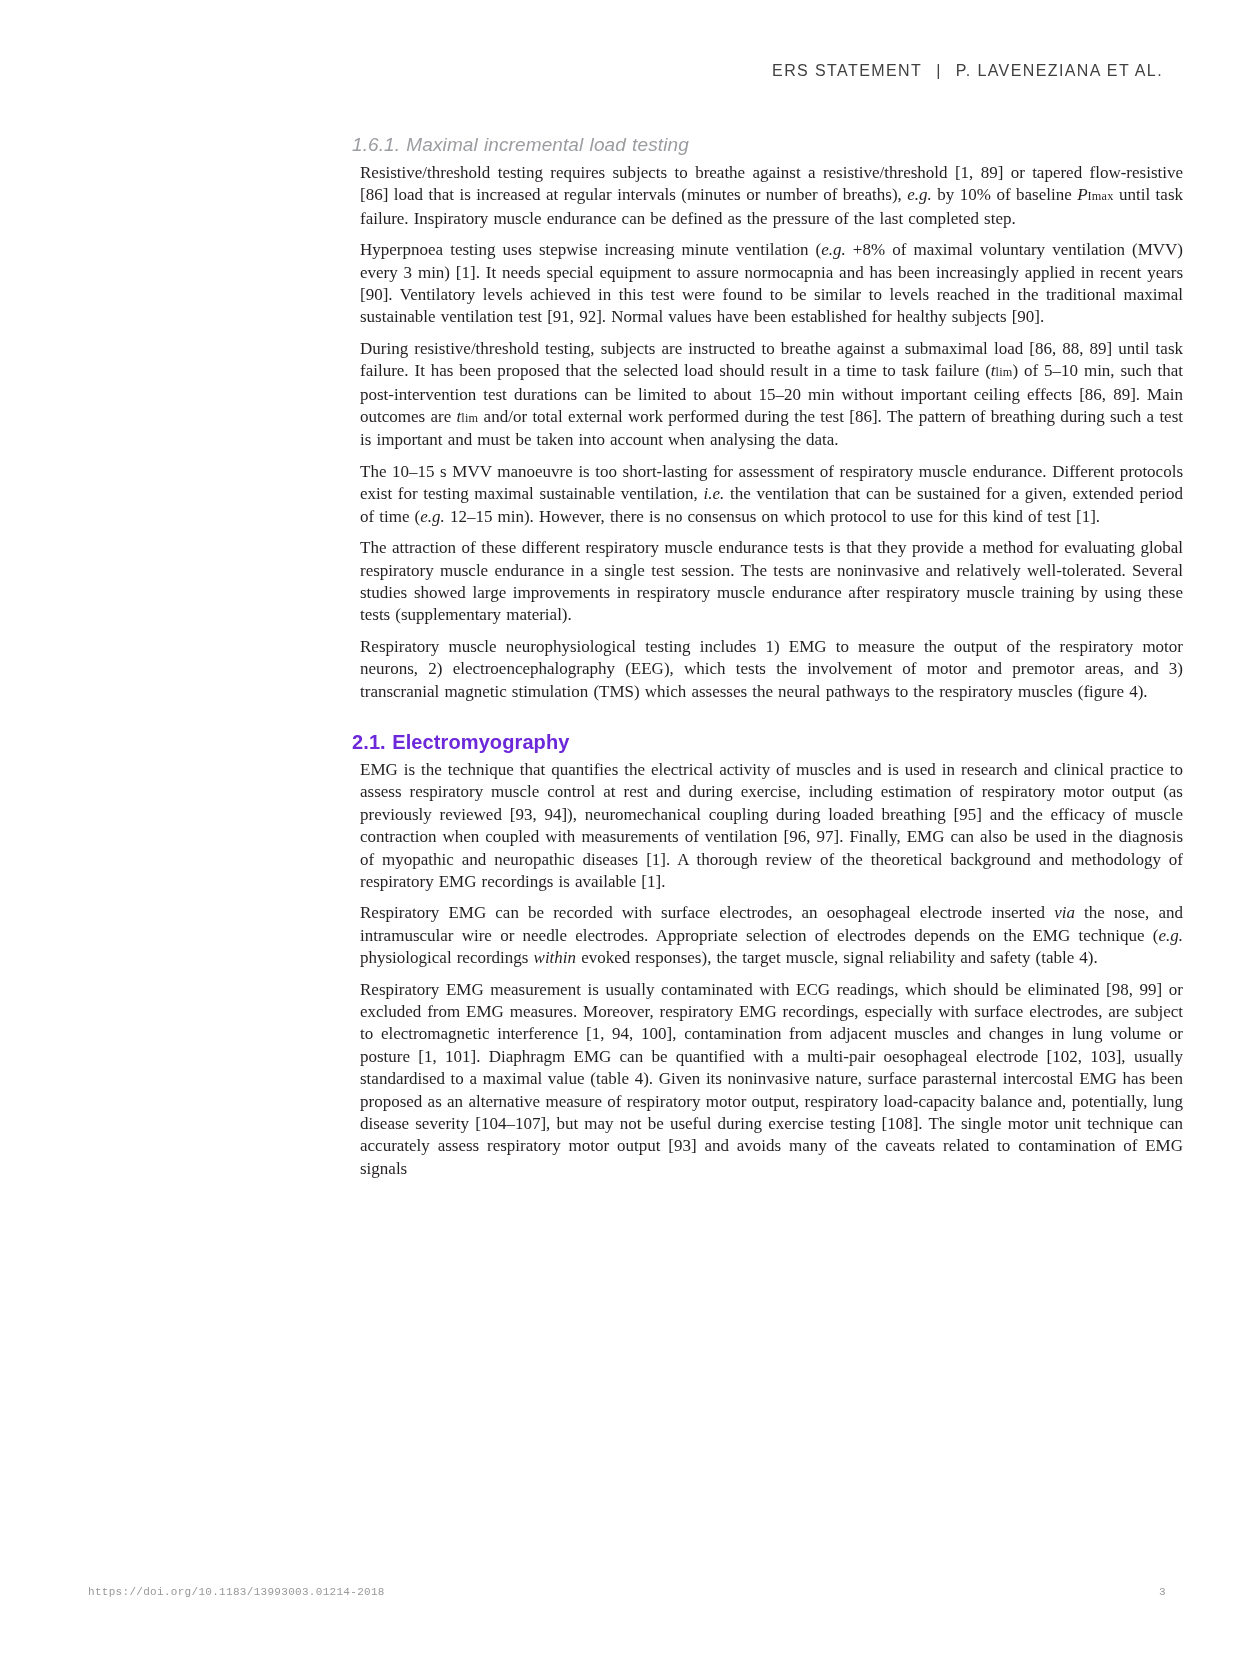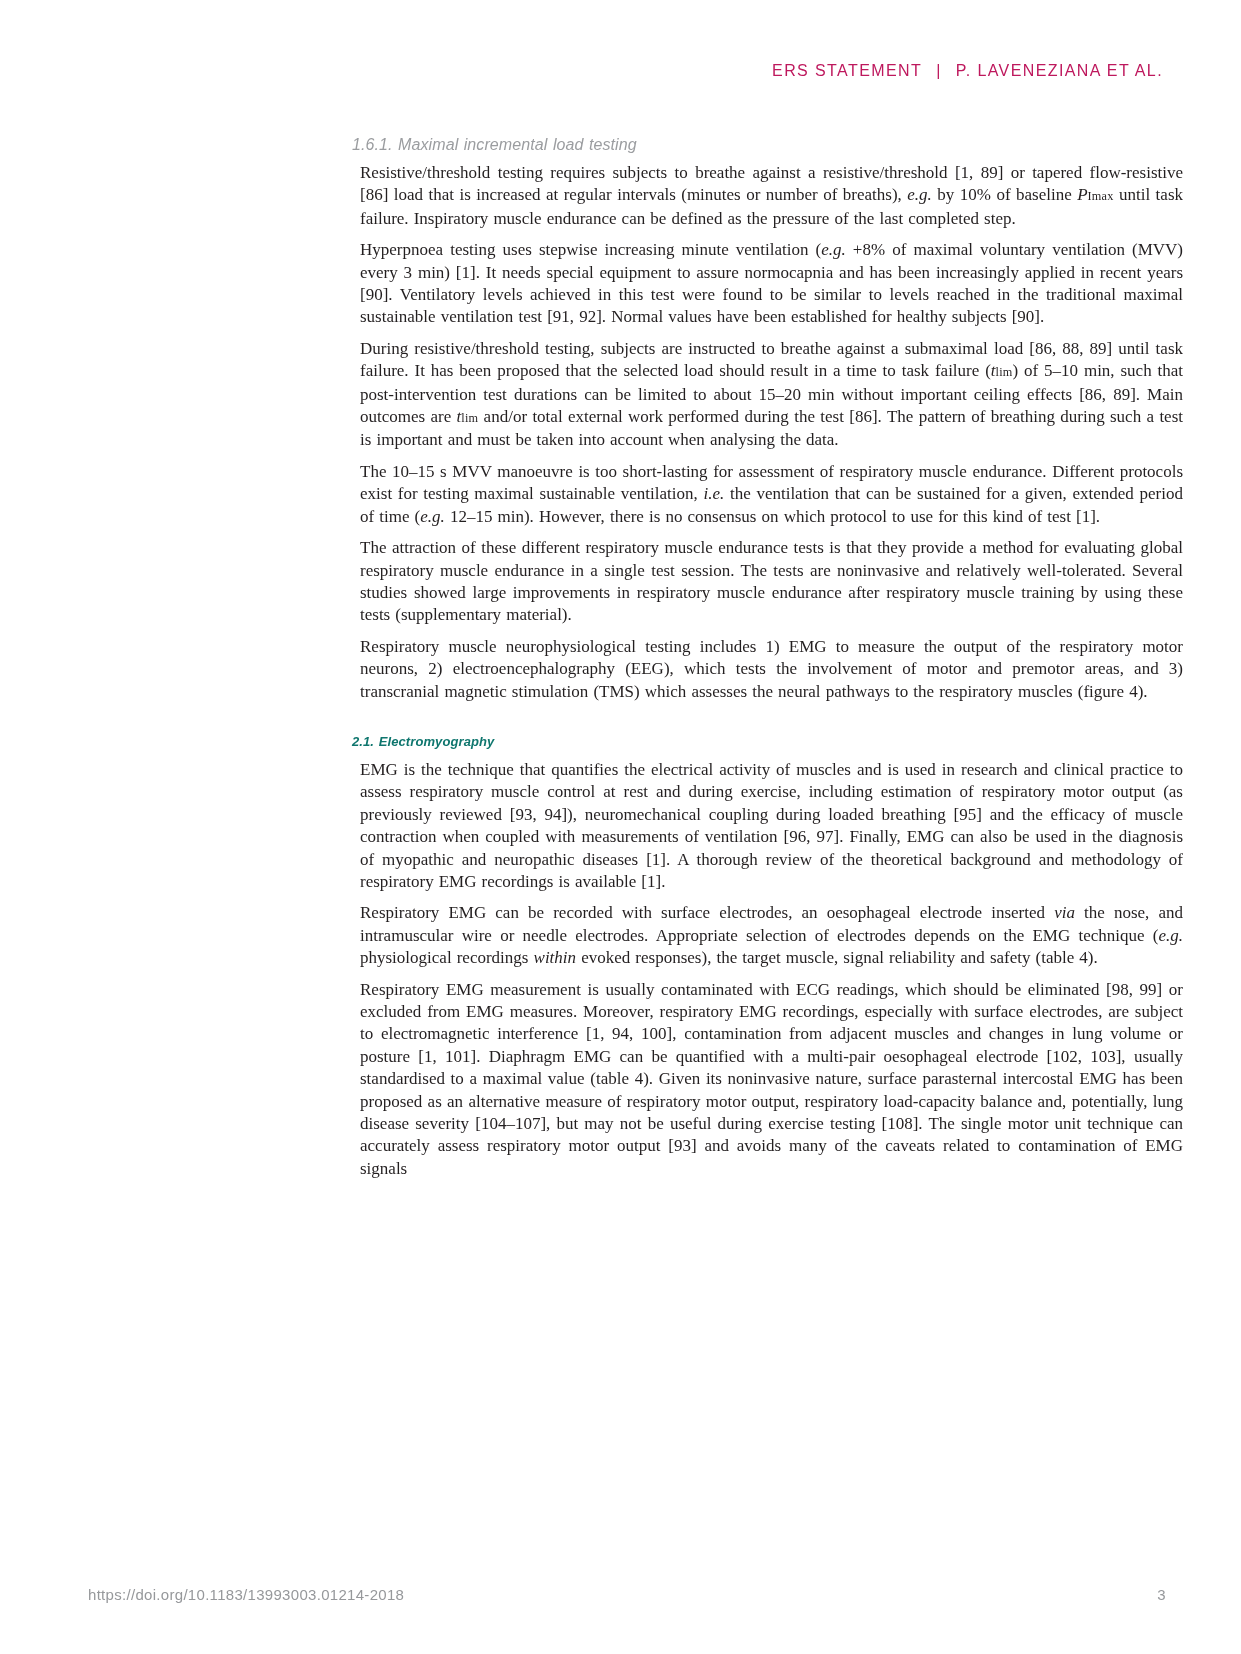--- a/index.html
+++ b/index.html
@@ -14,21 +14,21 @@
   .running-header {
     position: absolute;
     top: 62px;
     right: 78px;
     display: flex;
     align-items: baseline;
     gap: 14px;
     font-family: "Liberation Sans", sans-serif;
     font-size: 16px;
     letter-spacing: 1.4px;
-    color: #be185d;
+    color: #404040;
     white-space: nowrap;
   }
   .content {
     position: absolute;
     left: 352px;
     top: 134px;
     width: 831px;
     color: #231f20;
     font-size: 17px;
     line-height: 22.4px;
@@ -41,45 +41,44 @@
     font-family: "Liberation Sans", sans-serif;
     font-weight: normal;
     margin: 28px 0 6px 0;
     line-height: 22px;
     text-align: left;
     letter-spacing: 0.1px;
   }
   h3.sub {
     font-style: italic;
     color: #9b9da0;
-    font-size: 16px;
+    font-size: 19px;
   }
   h2.sec {
     font-weight: bold;
     color: #8b8d90;
     font-size: 18.5px;
   }
   h3.sub2 {
     font-weight: bold;
-    font-style: italic;
-    color: #0f766e;
-    font-size: 13px;
+    color: #6d28d9;
+    font-size: 20px;
   }
   .content h3:first-child { margin-top: 0; }
   .ss { font-size: 0.72em; letter-spacing: 0.2px; }
   .page-footer {
     position: absolute;
     left: 88px;
     top: 1586px;
     width: 1078px;
     display: flex;
     justify-content: space-between;
     align-items: baseline;
-    font-family: Liberation Sans, sans-serif;
-    font-size: 15px;
+    font-family: Liberation Mono, monospace;
+    font-size: 11px;
     letter-spacing: 0.3px;
     color: #96989b;
   }
   .doi { color: #96989b; text-decoration: none; }
 </style>
 </head>
 <body>
 
 <div class="page">
 

